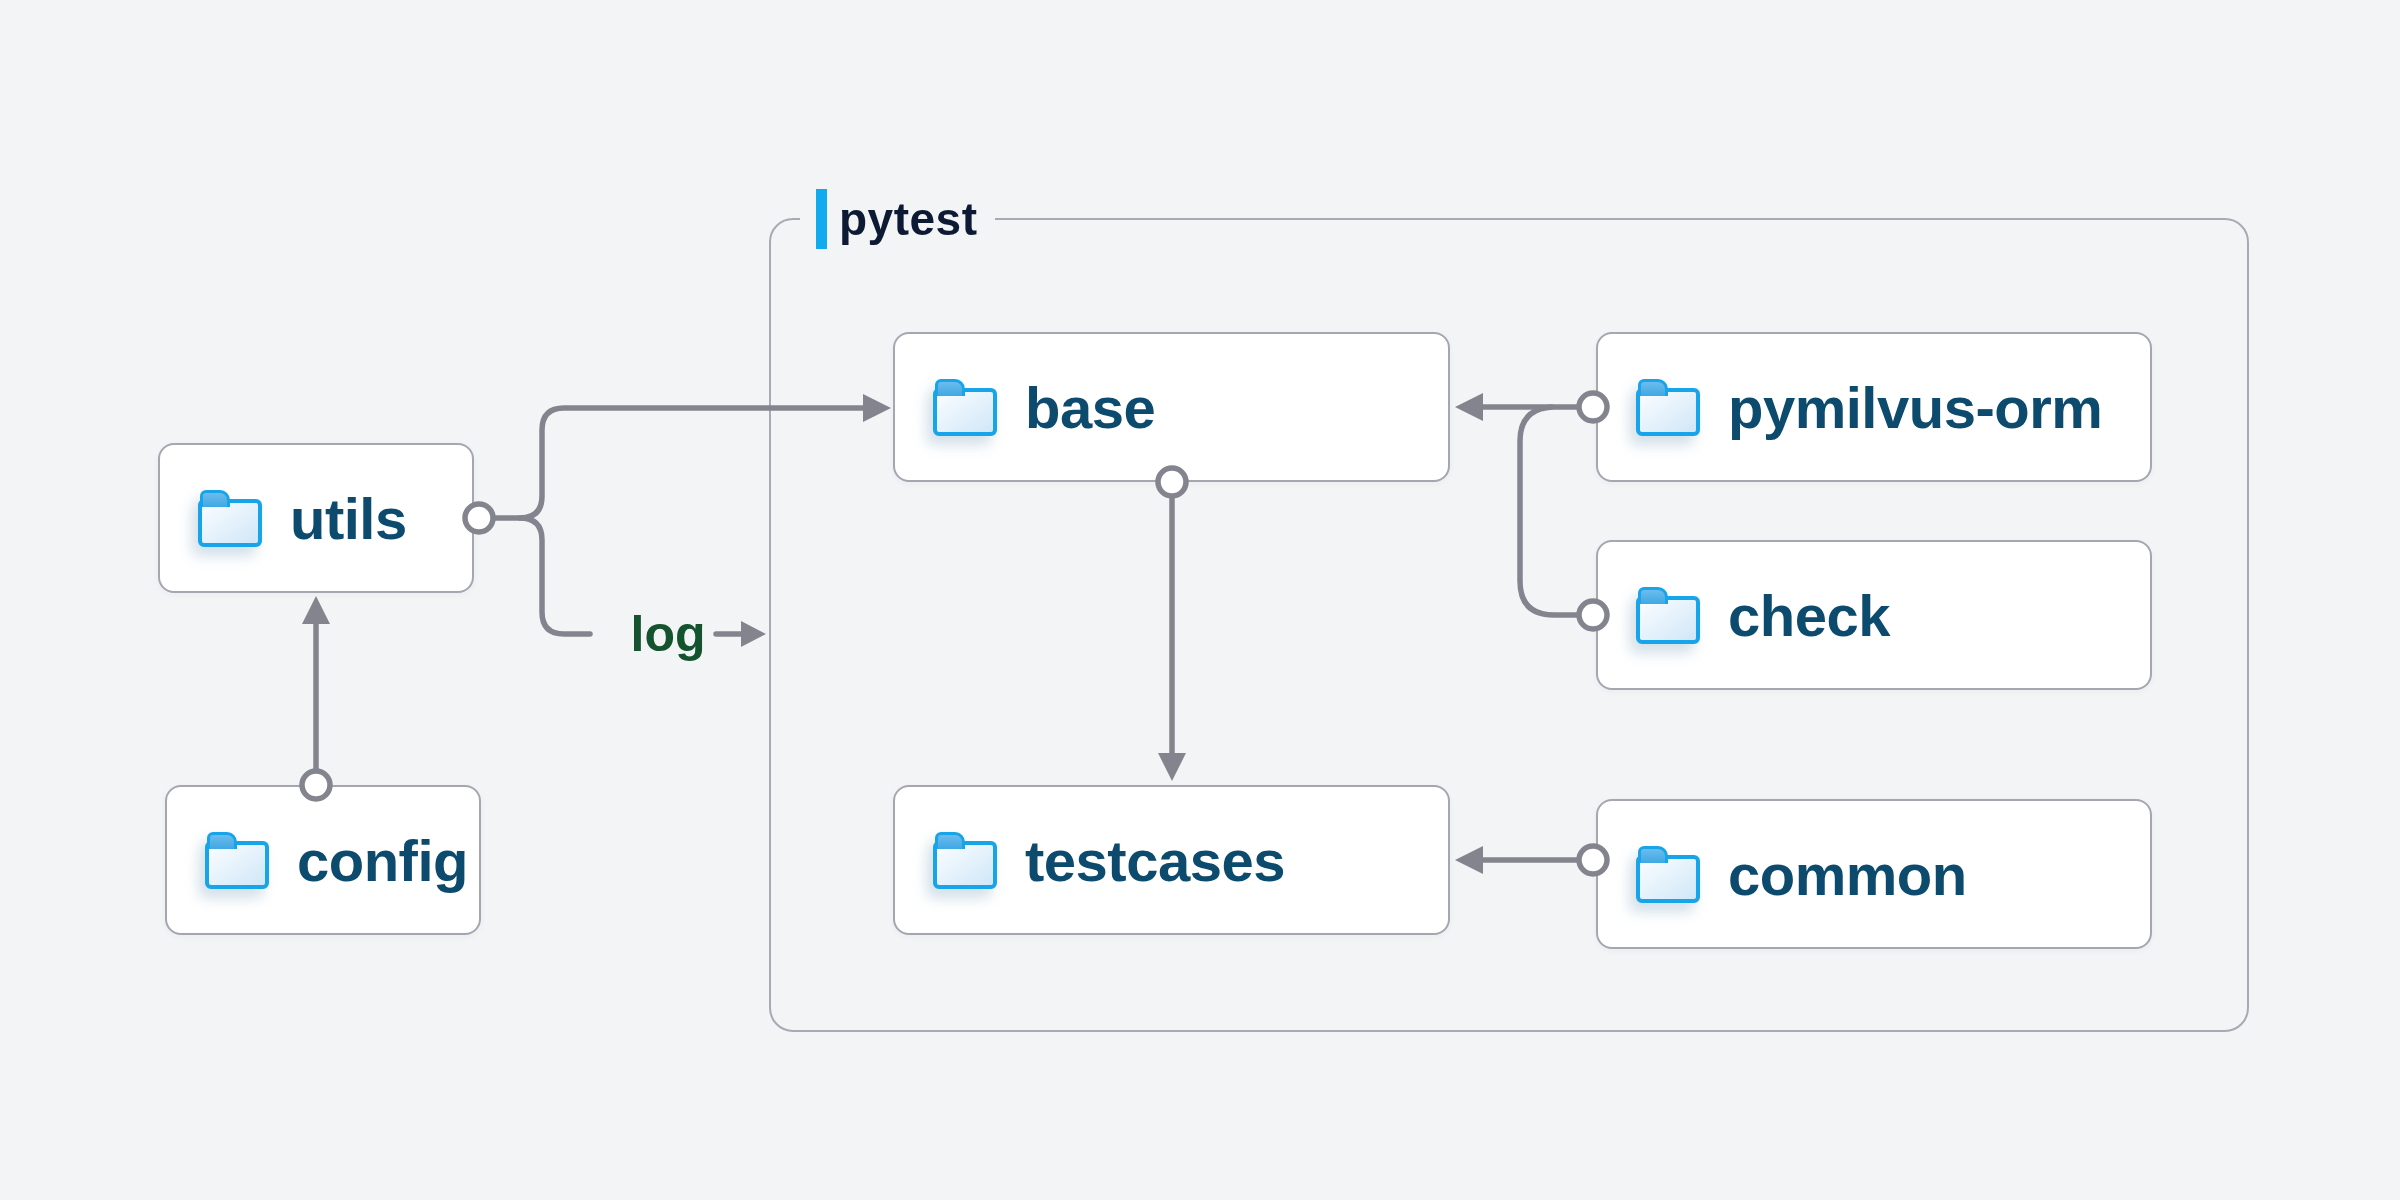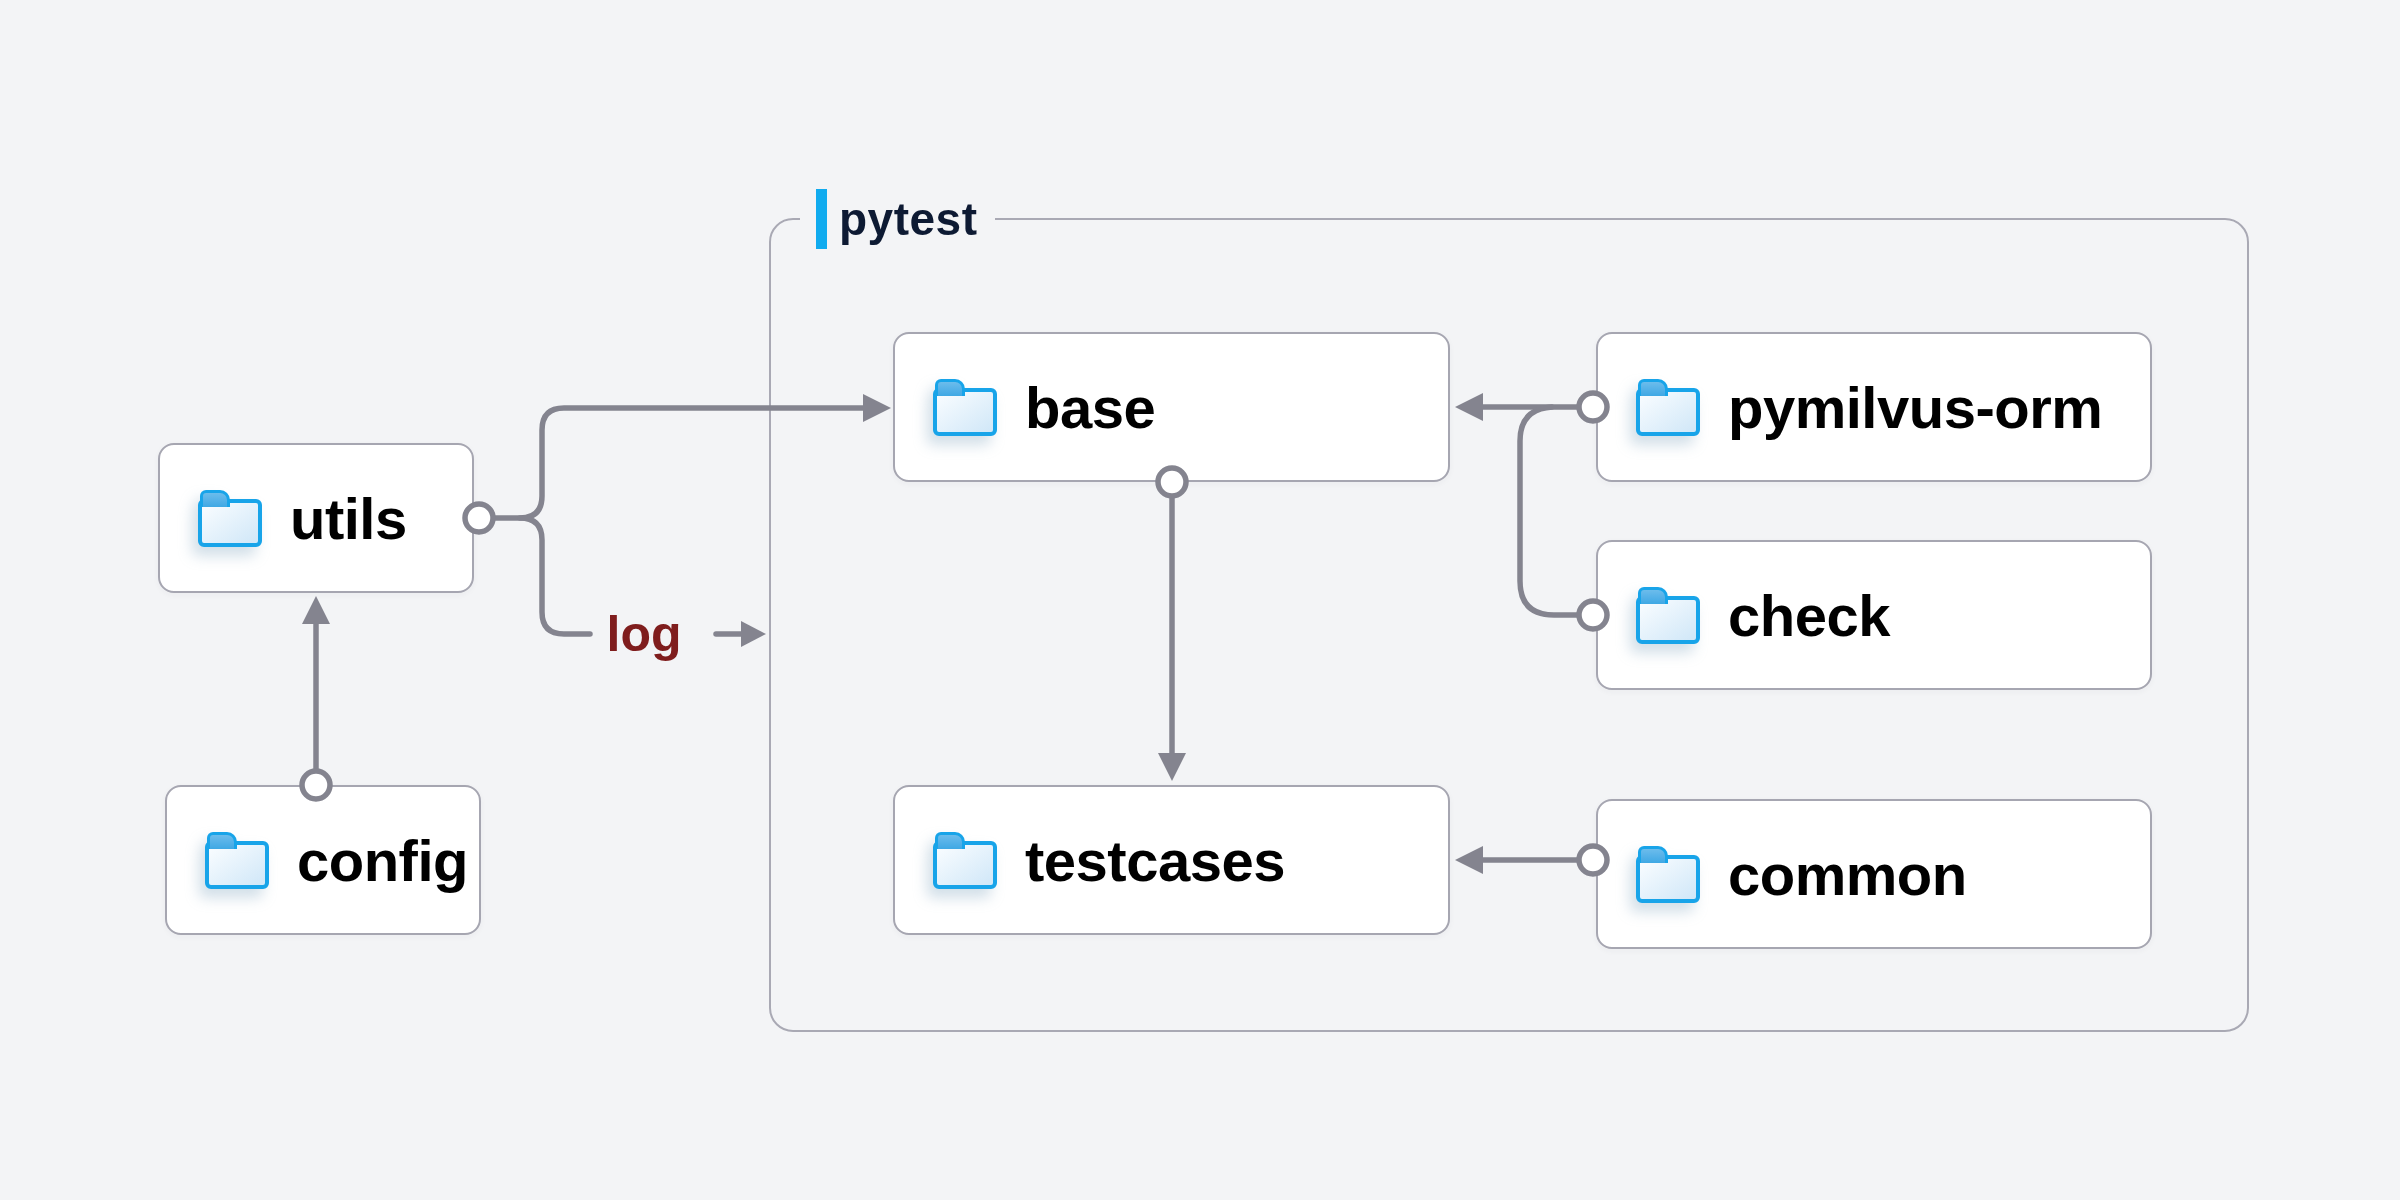--- a/index.html
+++ b/index.html
@@ -38,21 +38,21 @@
     background: #ffffff;
     border: 2.5px solid #a6a6b1;
     border-radius: 16px;
     display: flex; align-items: center;
     padding-left: 38px; gap: 28px;
     box-sizing: border-box;
     box-shadow: 0 2px 6px rgba(40,50,80,0.04);
     z-index: 2;
   }
   .node .label {
-    font-size: 58px; font-weight: 700; color: #000000; letter-spacing: -0.5px;
+    font-size: 58px; font-weight: 700; color: #0c4a6e; letter-spacing: -0.5px;
     white-space: nowrap;
   }
   #node-utils     { left: 158px;  top: 443px; width: 316px; height: 150px; }
   #node-config    { left: 165px;  top: 785px; width: 316px; height: 150px; }
   #node-base      { left: 893px;  top: 332px; width: 557px; height: 150px; }
   #node-pymilvus  { left: 1596px; top: 332px; width: 556px; height: 150px; }
   #node-check     { left: 1596px; top: 540px; width: 556px; height: 150px; }
   #node-testcases { left: 893px;  top: 785px; width: 557px; height: 150px; }
   #node-common    { left: 1596px; top: 799px; width: 556px; height: 150px; }
 
@@ -81,23 +81,23 @@
 
   
   .connectors { position: absolute; left: 0; top: 0; z-index: 3; pointer-events: none; }
   .edge-line { stroke: #84848f; stroke-width: 5.5; fill: none; stroke-linecap: round; }
   .edge-head { fill: #84848f; stroke: none; }
   .edge-dot  { fill: #ffffff; stroke: #84848f; stroke-width: 5.5; }
 
   
   .log-label {
     position: absolute;
-    left: 592px; top: 604px; width: 104px; height: 60px;
+    left: 616px; top: 604px; width: 104px; height: 60px;
     line-height: 60px; text-align: center;
-    font-size: 50px; font-weight: 700; color: #7f1d1d;
+    font-size: 50px; font-weight: 700; color: #14532d;
     z-index: 3;
   }
 </style>
 </head>
 <body>
 
 <div class="stage">
 
   <div class="group"></div>
   <div class="group-label">

